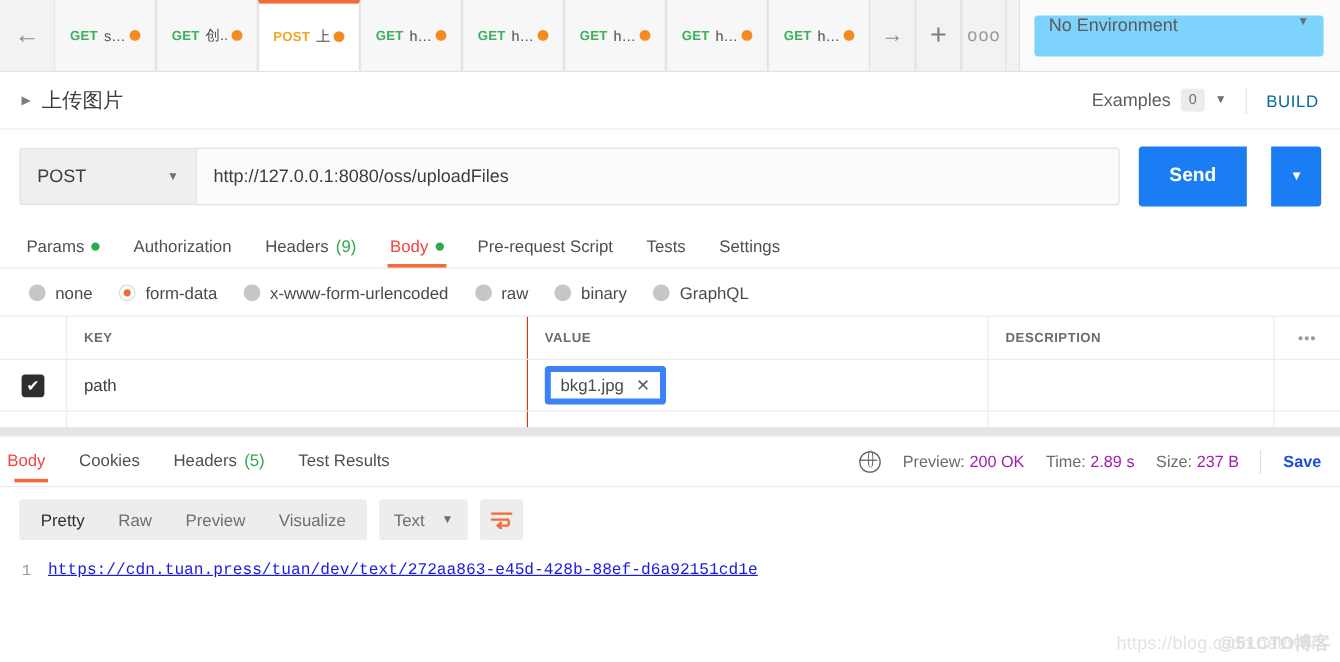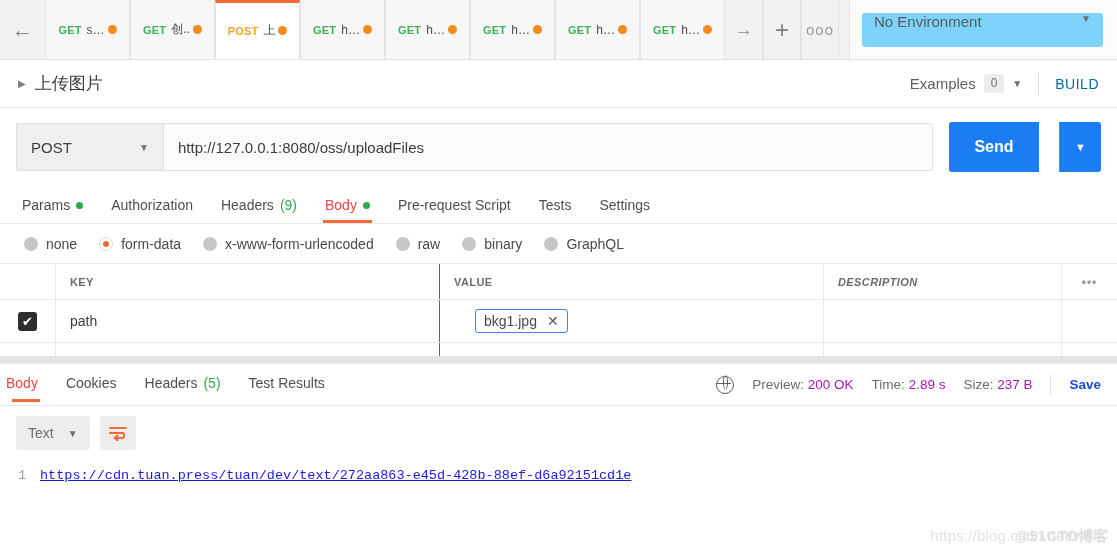--- a/index.html
+++ b/index.html
@@ -266,38 +266,37 @@
     font-size: 11px;
     font-weight: bold;
     letter-spacing: .4px;
   }
   .c-check { width: 56px; flex: 0 0 56px; border-right: 1px solid #ececec;
              display:flex; align-items:center; justify-content:center; }
   .c-key   { width: 384px; flex: 0 0 384px; border-right: 1px solid #c2410c;
              display:flex; align-items:center; padding: 0 0 0 14px; }
   .c-val   { width: 384px; flex: 0 0 384px; border-right: 1px solid #ececec;
              display:flex; align-items:center; padding: 0 0 0 14px; }
-  .c-desc  { flex: 1 1 auto; display:flex; align-items:center; padding: 0 0 0 14px; font-style: italic; }
+  .c-desc  { flex: 1 1 auto; display:flex; align-items:center; padding: 0 0 0 14px; }
   .c-more  { width: 56px; flex: 0 0 56px; display:flex; align-items:center;
              justify-content:center; color:#9a9a9a; font-size: 12px; letter-spacing:1px;
              border-left: 1px solid #ececec; }
   .kvrow { height: 42px; font-size: 14px; color: #3d3d3d; }
   .cbox {
     width: 19px; height: 19px; border-radius: 3px;
     background: #2e2e2e;
     color: #fff; font-size: 13px;
     display: flex; align-items: center; justify-content: center;
   }
   .filechip {
     display: inline-flex; align-items: center; gap: 10px;
-    border: 1px solid #3b82f6; border-radius: 3px;
+    border: 5px solid #3b82f6; border-radius: 3px;
     padding: 3px 8px;
     font-size: 14px; color: #4a4a4a;
     background: #fff;
-    margin-left: 21px;
   }
   .filechip .x { color: #5a5a5a; font-size: 14px; }
   .kvrow.partial { height: 14px; border-top: 1px solid #ececec; }
   .hscroll {
     height: 7px; background: #e4e4e4;
   }
 
   
   .respbar {
     display: flex; align-items: center;
@@ -588,20 +587,26 @@
     <span>
       <span>Size:</span>
       <span class="ok">237 B</span>
     </span>
     <span class="vsep2"></span>
     <span class="saveresp">Save</span>
   </div>
 </div>
 
 <div class="viewbar">
+  <div class="pillgroup">
+    <div class="pill active">Pretty</div>
+    <div class="pill">Raw</div>
+    <div class="pill">Preview</div>
+    <div class="pill">Visualize</div>
+  </div>
   <div class="fmtsel">
     <span>Text</span>
     <span class="caret">▼</span>
   </div>
   <div class="wrapbtn">
     <svg width="20" height="16" viewBox="0 0 20 16" aria-hidden="true">
       <line x1="2" y1="3" x2="18" y2="3" stroke="#f26b3a" stroke-width="2" stroke-linecap="round"></line>
       <line x1="2" y1="8" x2="15" y2="8" stroke="#f26b3a" stroke-width="2" stroke-linecap="round"></line>
       <path d="M15 8 a3.2 3.2 0 0 1 0 5 H7" fill="none" stroke="#f26b3a" stroke-width="2" stroke-linecap="round"></path>
       <path d="M9.5 10.6 L6.6 13 L9.5 15.2" fill="none" stroke="#f26b3a" stroke-width="2" stroke-linecap="round" stroke-linejoin="round"></path>

